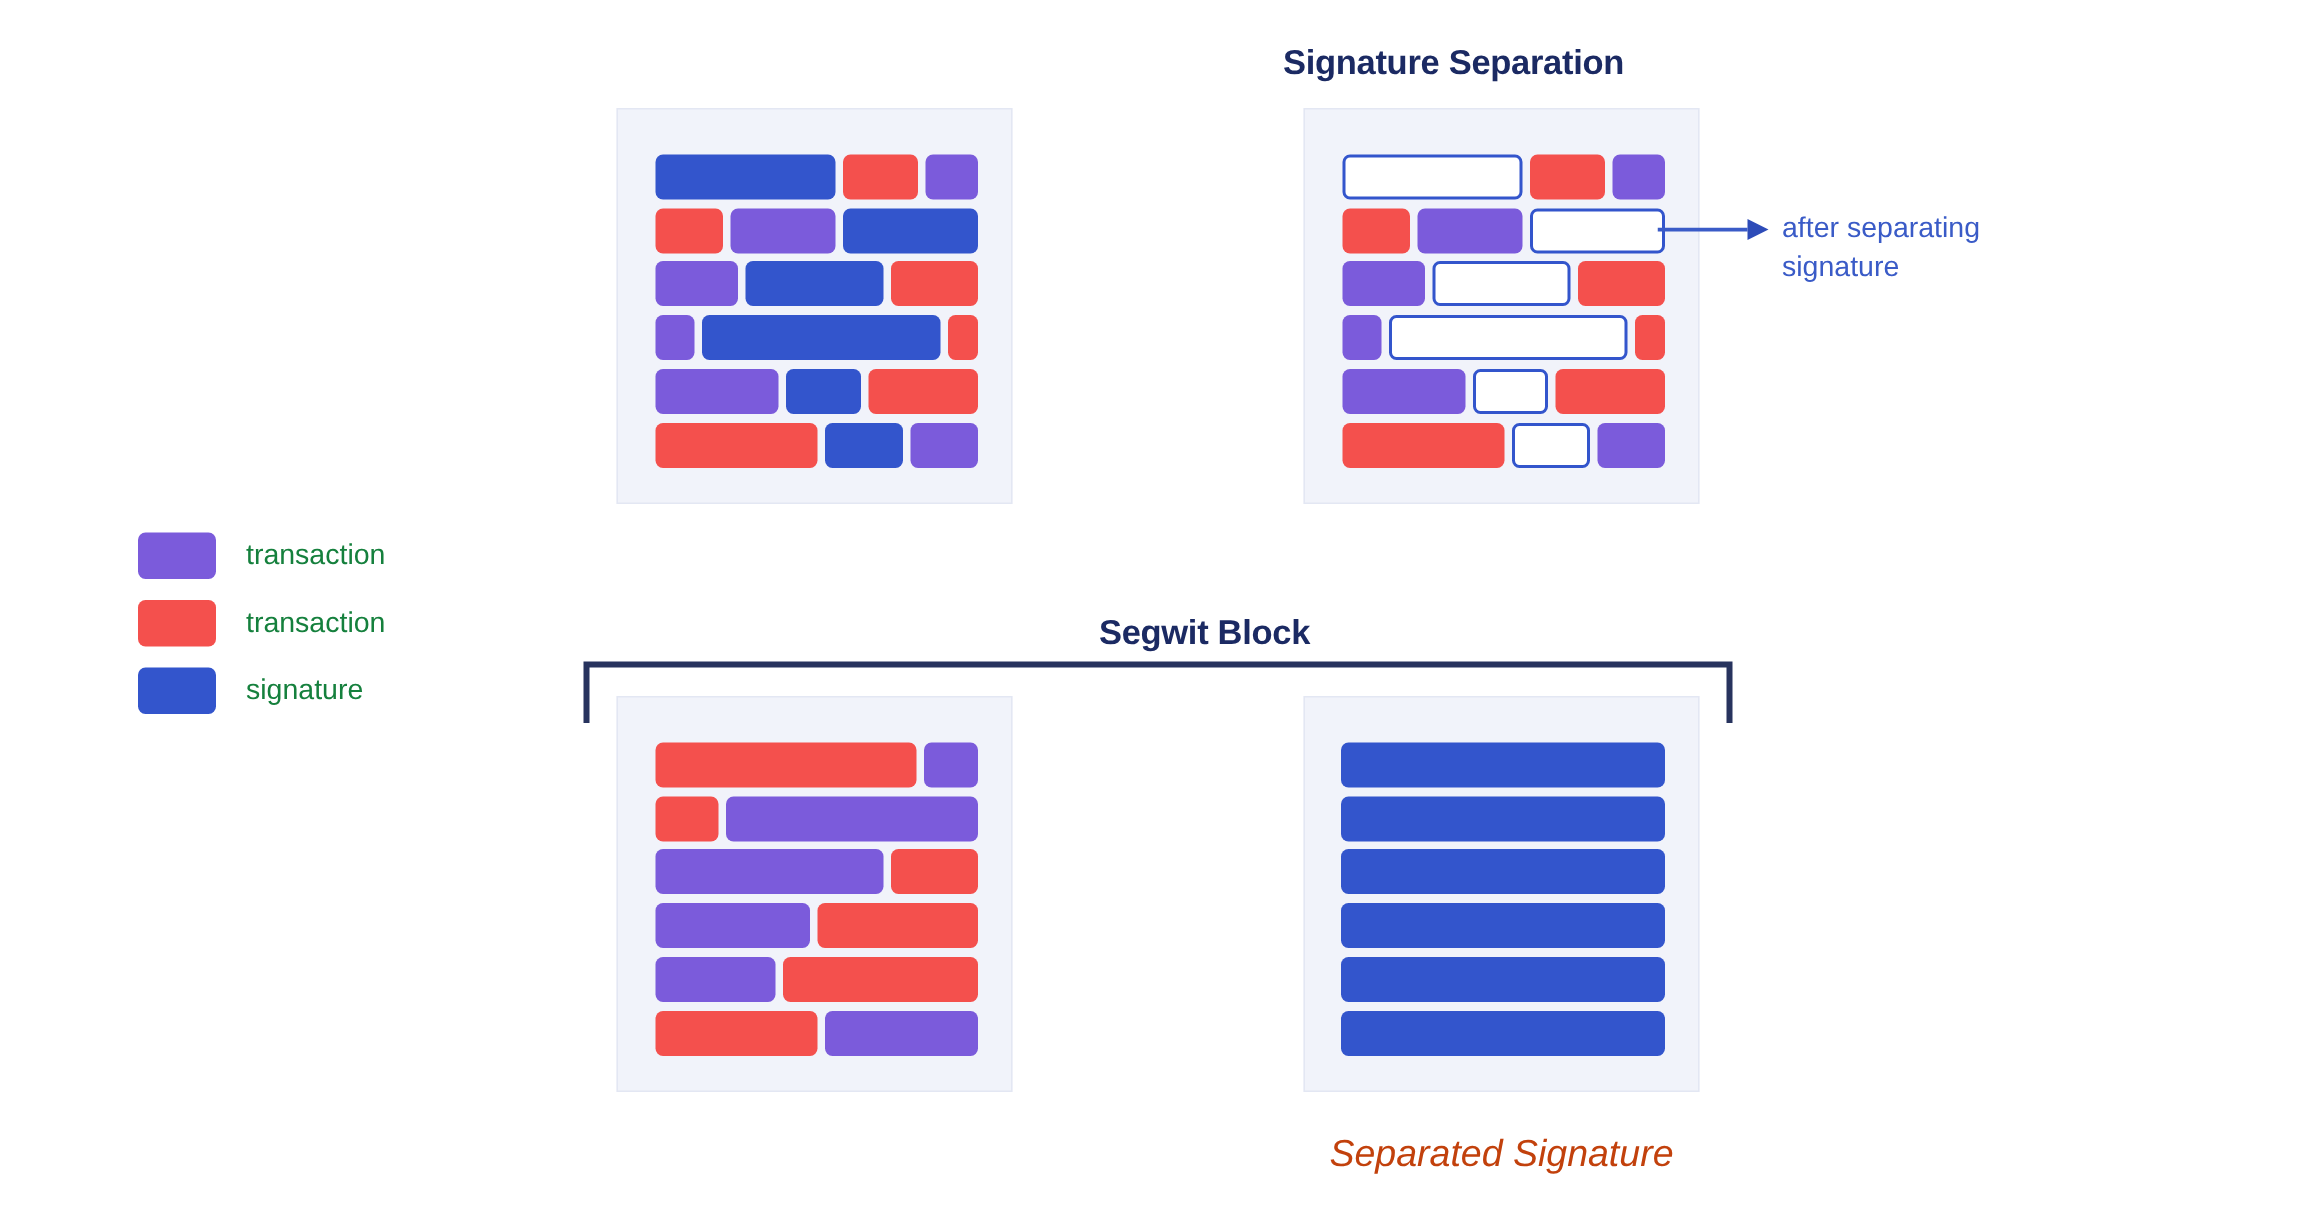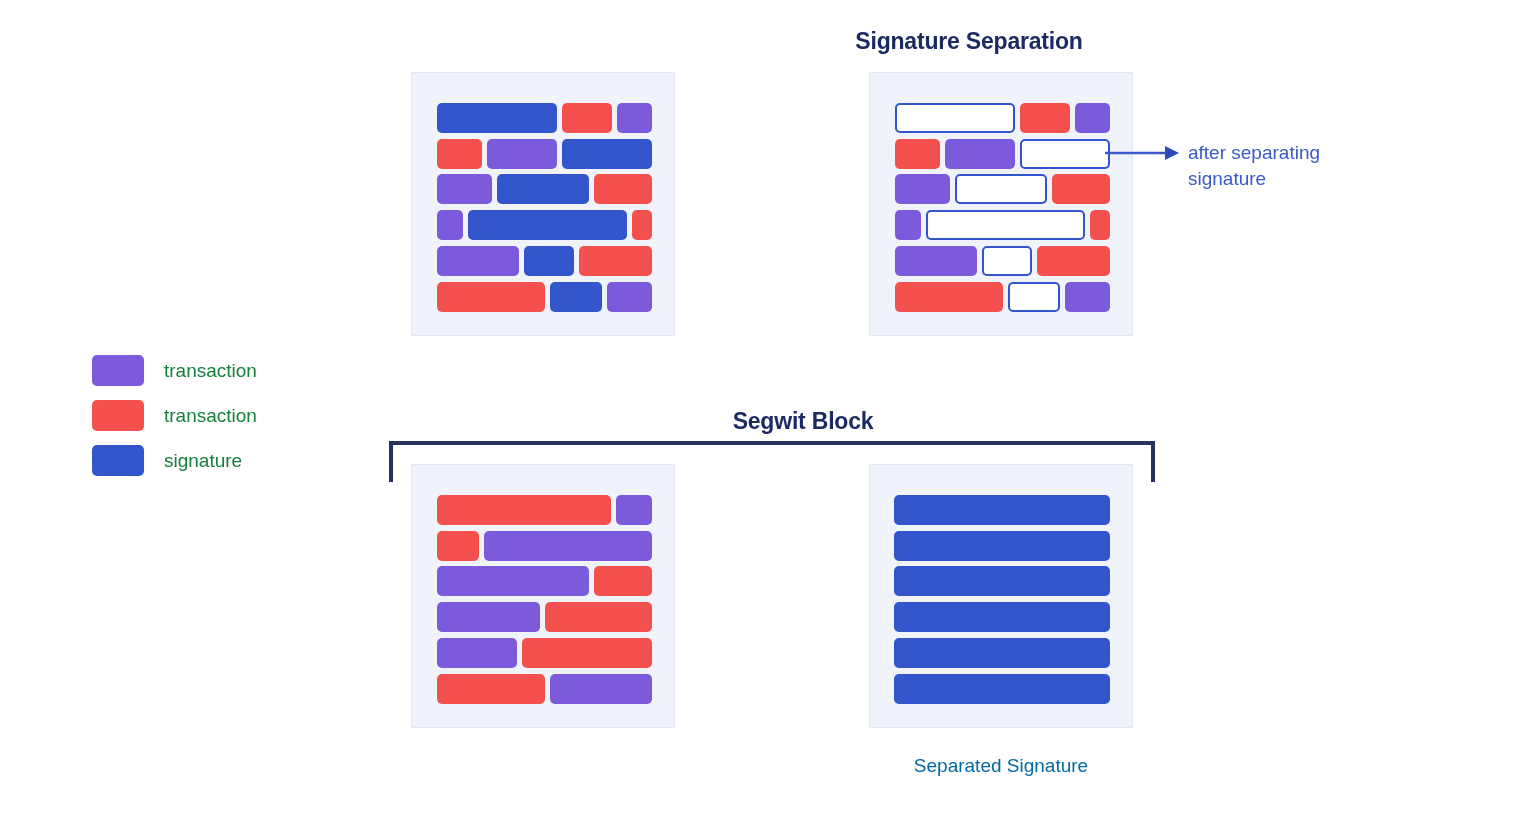--- a/index.html
+++ b/index.html
@@ -103,24 +103,25 @@
     left: 386px;
     top: 438px;
     width: 772px;
     height: 46px;
     overflow: visible;
   }
 
   
   .caption {
     position: absolute;
-    font-size: 19px;
-    color: #0369a1;
+    font-size: 25px;
+    color: #c2410c;
     white-space: nowrap;
     transform: translateX(-50%);
+    font-style: italic;
   }
 </style>
 </head>
 <body>
 
 <div class="stage">
 
   <div class="block" style="left: 411px; top: 72px; width: 264px; height: 264px;">
       <div class="bar sig-blue" style="left: 25px; top: 30px; width: 120px; height: 30px;"></div>
       <div class="bar tx-red" style="left: 150px; top: 30px; width: 50px; height: 30px;"></div>

